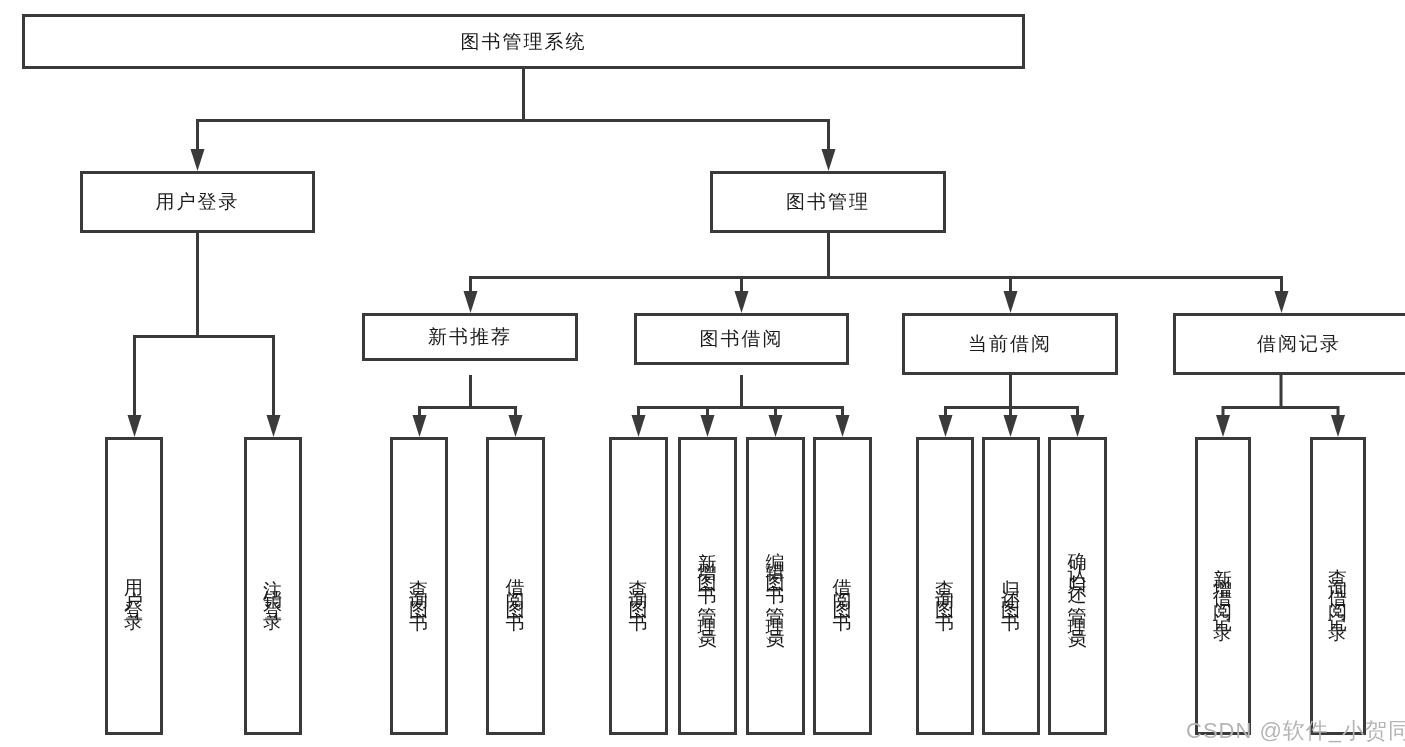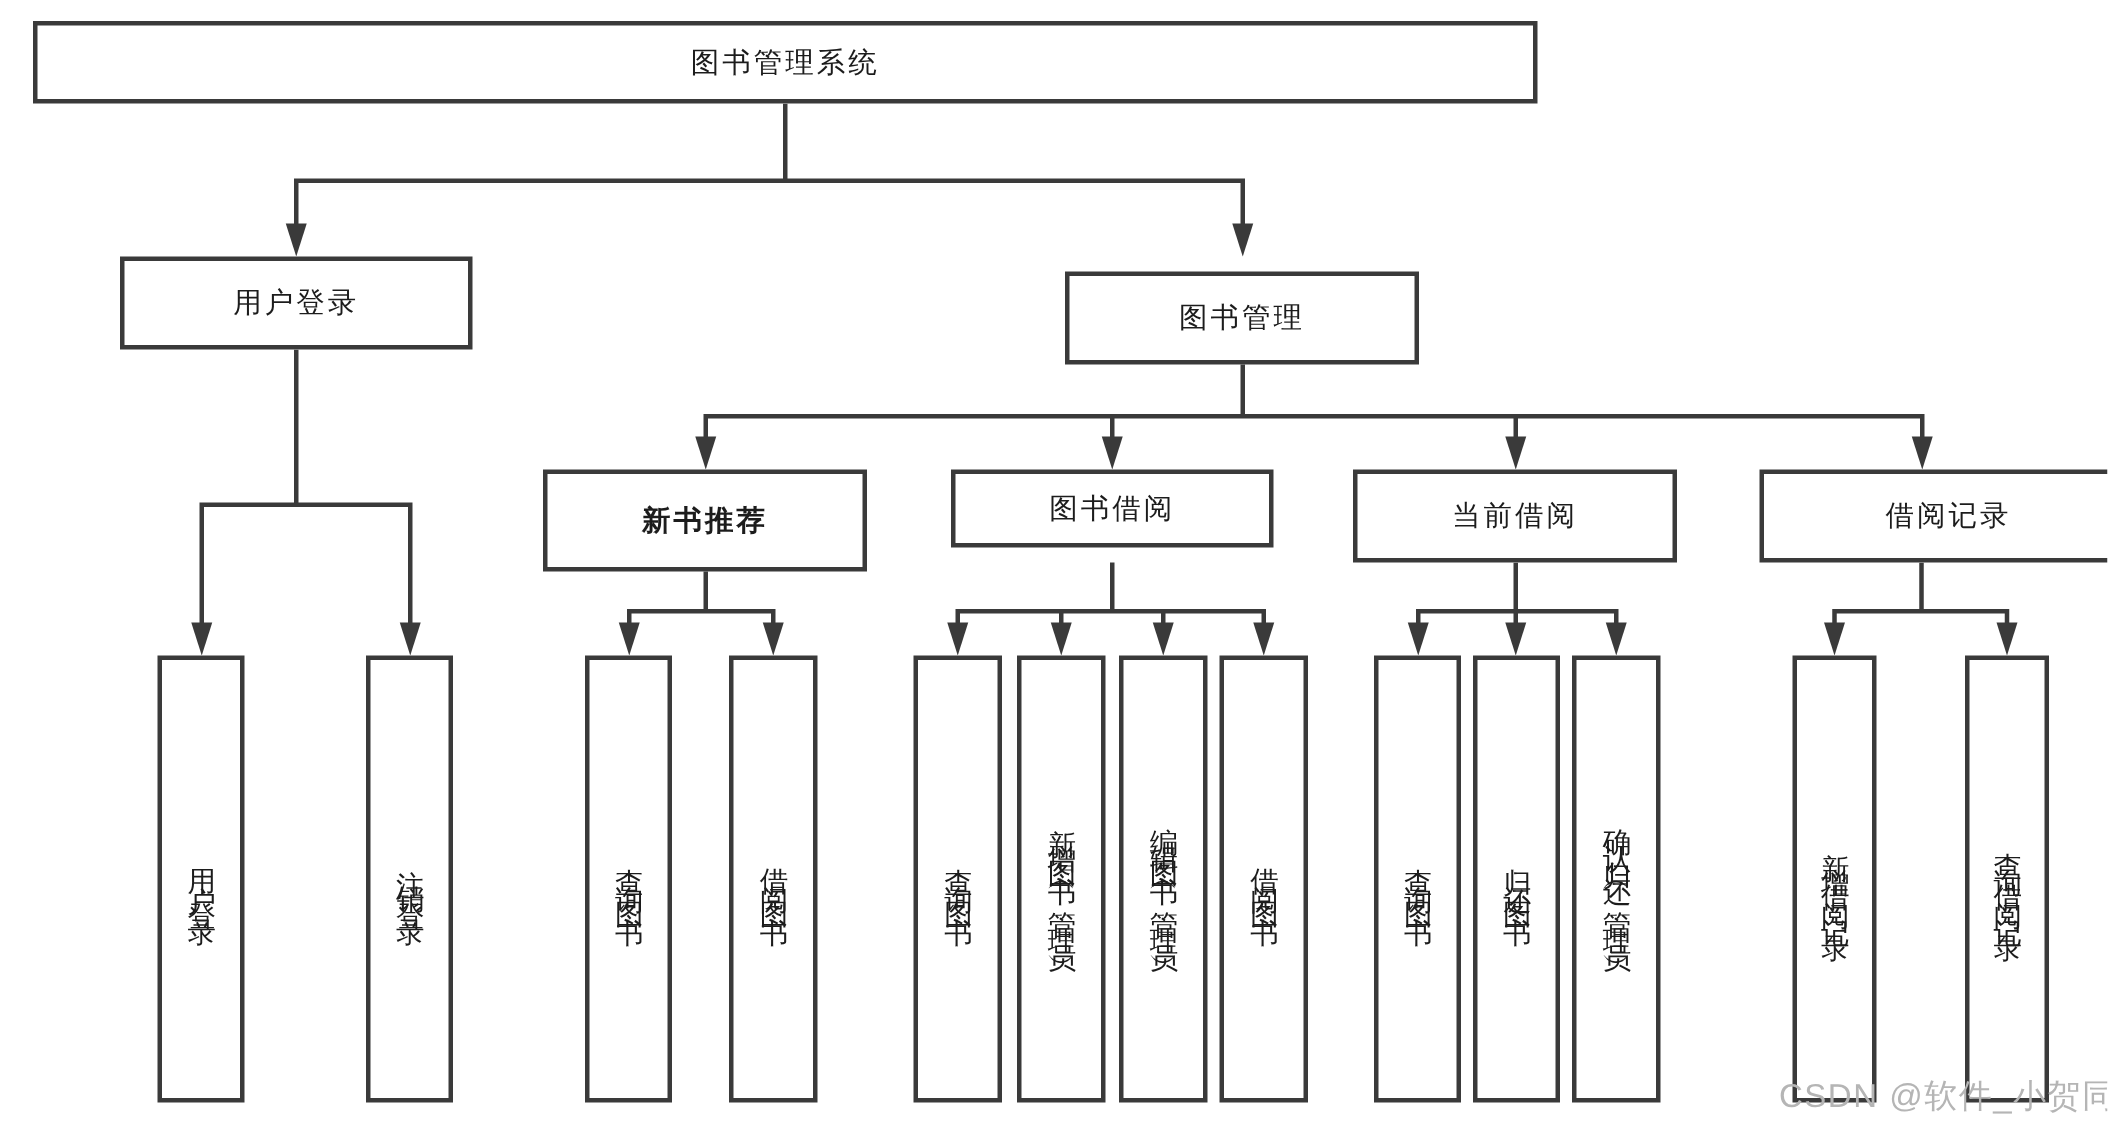--- a/index.html
+++ b/index.html
@@ -114,23 +114,23 @@
     </g>
     <g fill="#3a3a3a">
       <path d="M1216 415 H1230 L1223 437 Z"></path>
       <path d="M1331 415 H1345 L1338 437 Z"></path>
     </g>
   </svg>
 
   <div class="box" style="left:22px; top:14px; width:1003px; height:55px;">图书管理系统</div>
 
   <div class="box" style="left:80px; top:171px; width:235px; height:62px;">用户登录</div>
-  <div class="box" style="left:710px; top:181px; width:236px; height:62px;">图书管理</div>
+  <div class="box" style="left:710px; top:171px; width:236px; height:62px;">图书管理</div>
 
-  <div class="box" style="left:362px; top:313px; width:216px; height:68px;font-weight:bold;">新书推荐</div>
+  <div class="box" style="left:362px; top:313px; width:216px; height:48px;">新书推荐</div>
   <div class="box" style="left:634px; top:313px; width:215px; height:52px;">图书借阅</div>
   <div class="box" style="left:902px; top:313px; width:216px; height:62px;">当前借阅</div>
   <div class="box" style="left:1173px; top:313px; width:252px; height:62px;">借阅记录</div>
 
   <div class="box vbox" style="left:105px; top:437px; width:58px; height:298px;">用户登录</div>
   <div class="box vbox" style="left:244px; top:437px; width:58px; height:298px;">注销登录</div>
 
   <div class="box vbox" style="left:390px; top:437px; width:58px; height:298px;">查询图书</div>
   <div class="box vbox" style="left:486px; top:437px; width:59px; height:298px;">借阅图书</div>
 

